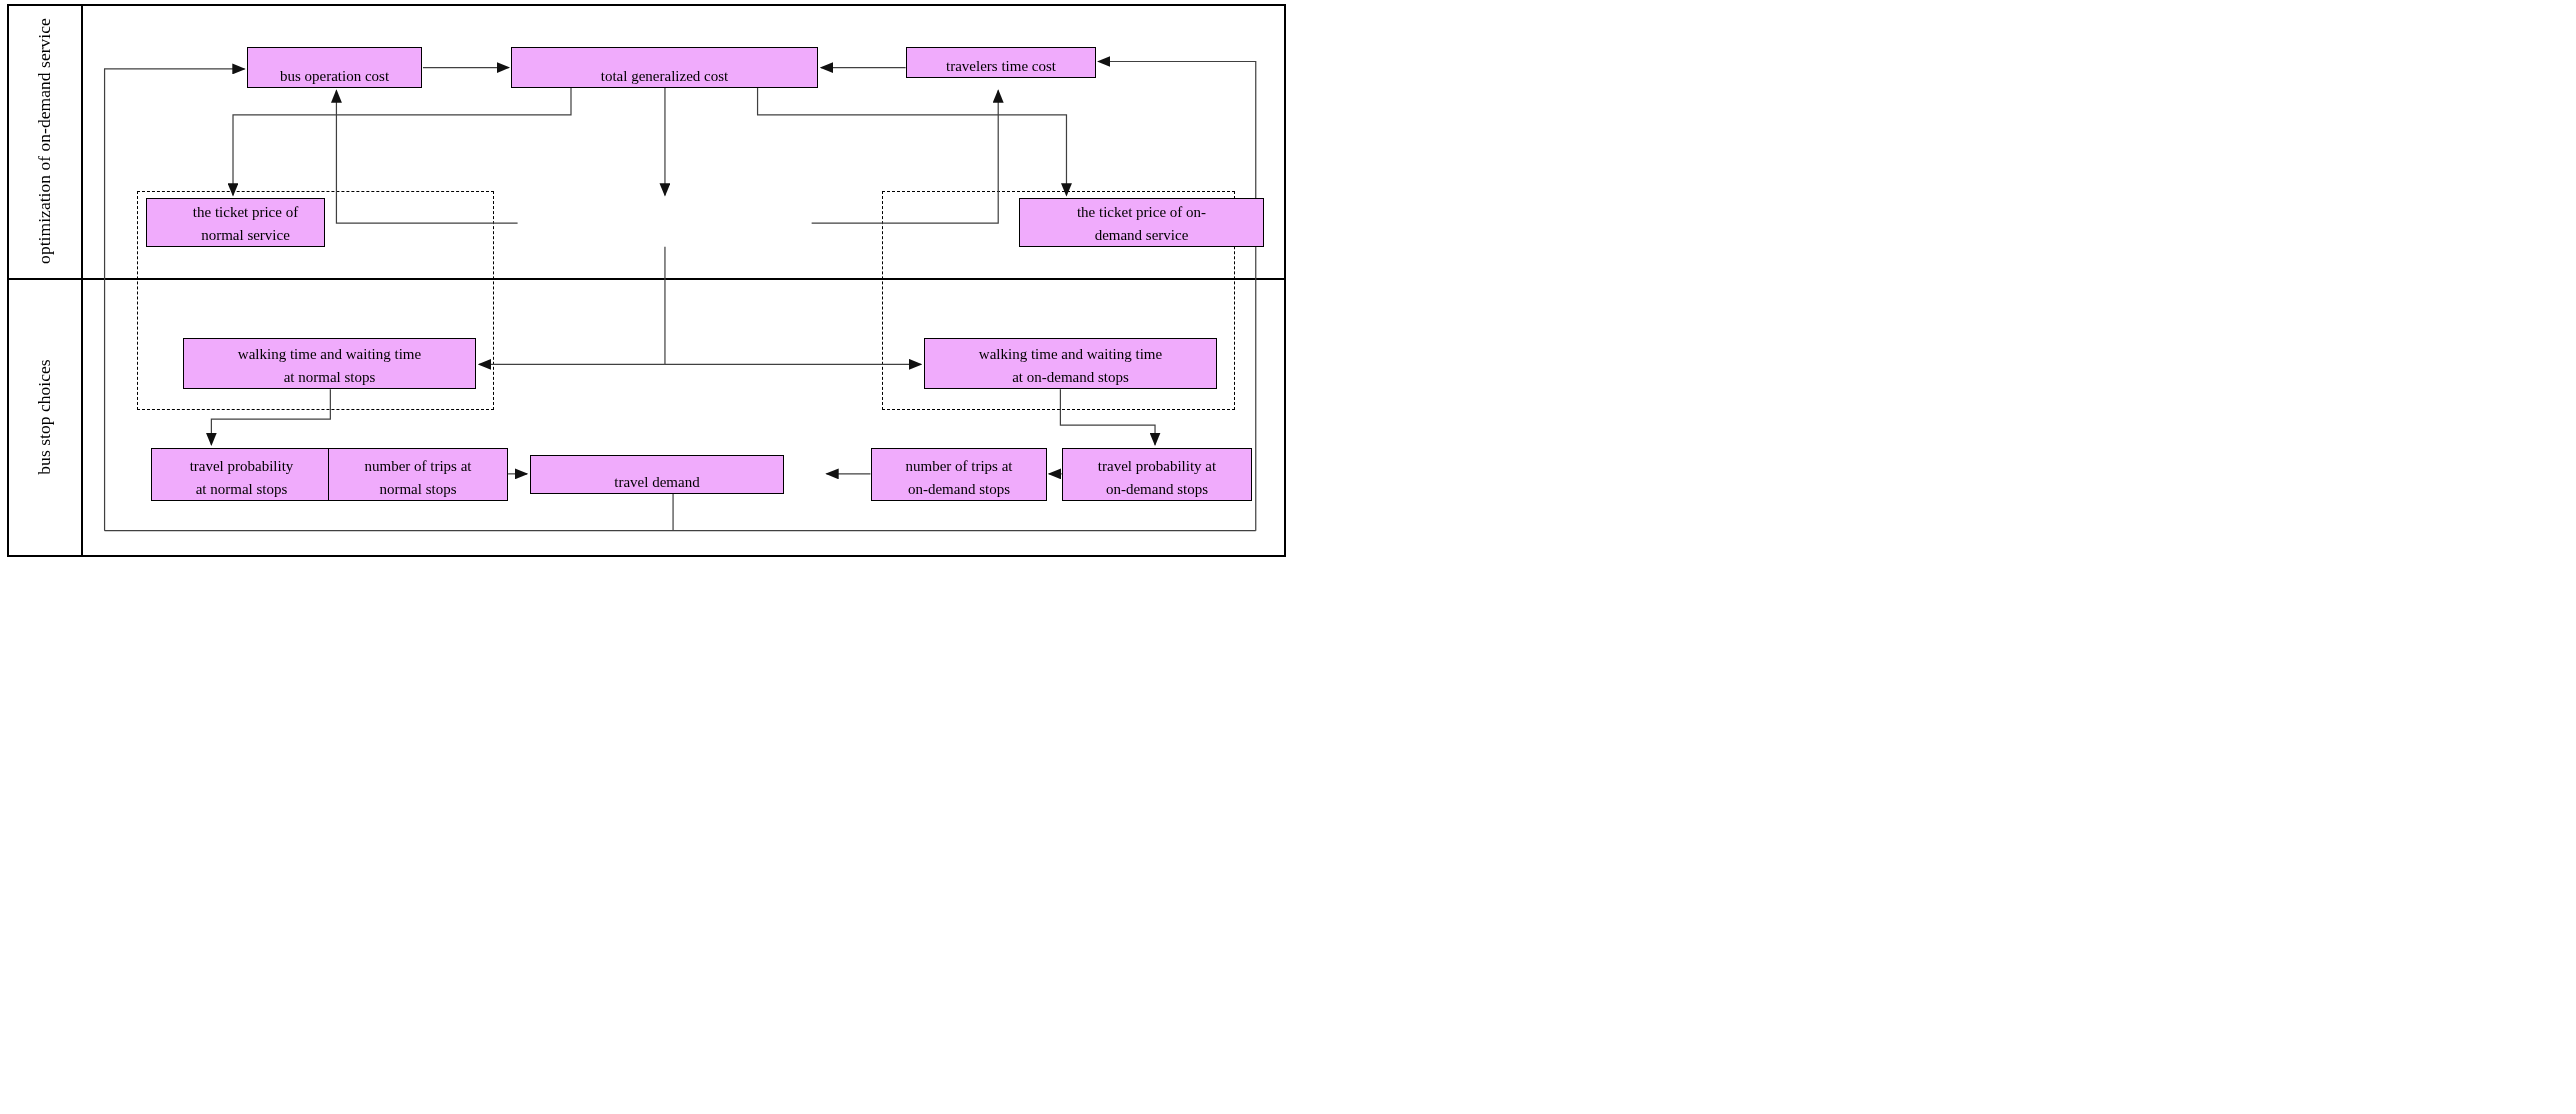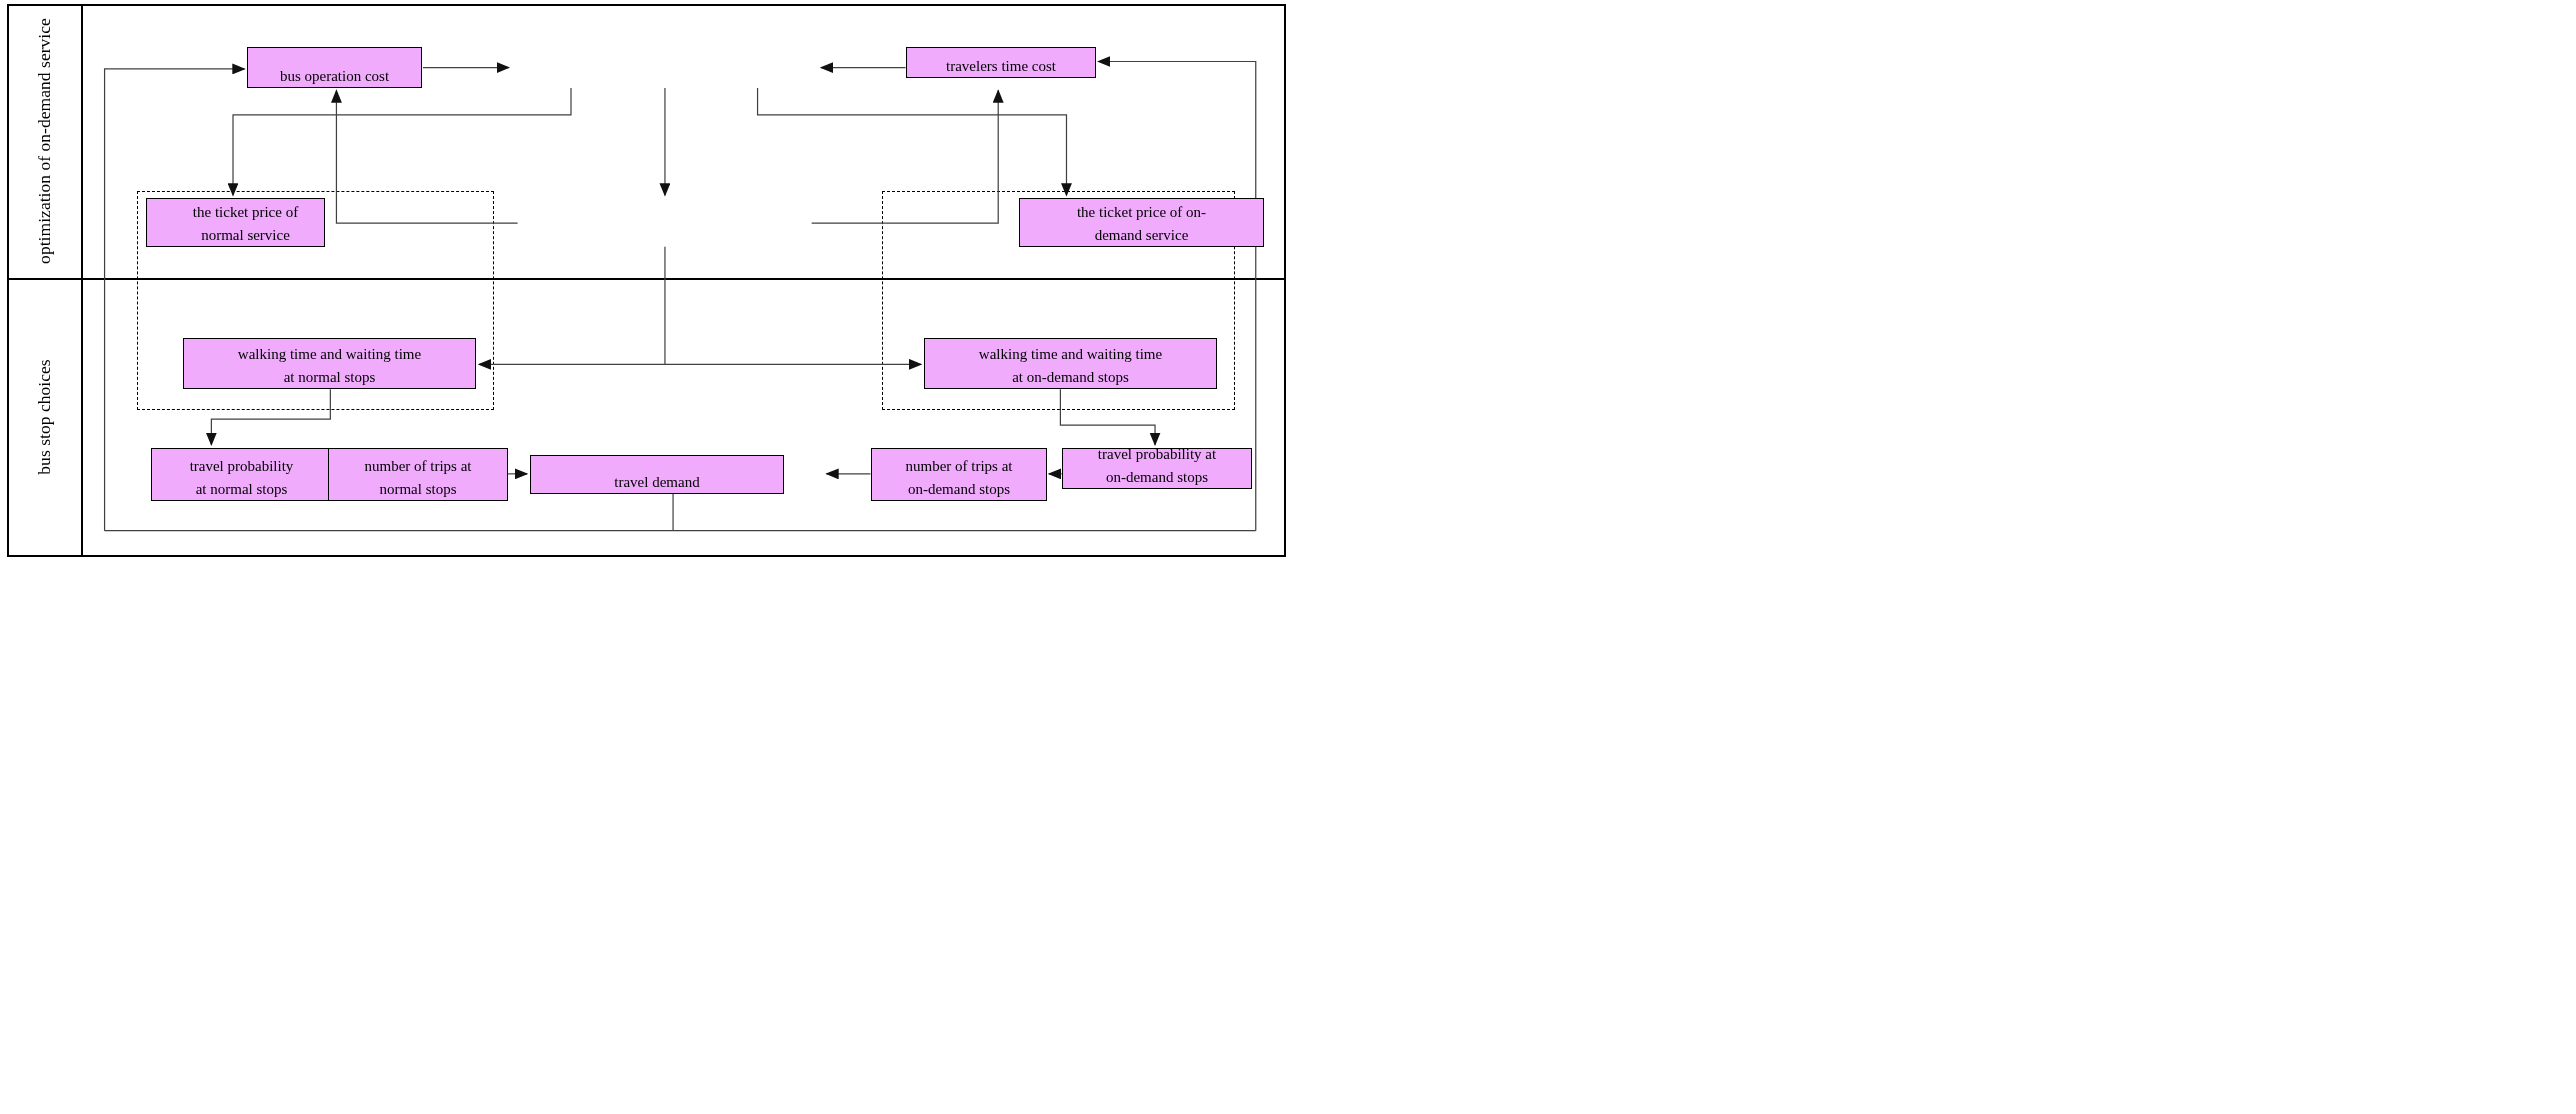--- a/index.html
+++ b/index.html
@@ -85,20 +85,23 @@
       <polyline points="1287,701 1222,701" marker-end="url(#arr)"></polyline>
 
       <polyline points="995,730 995,785"></polyline>
     </g>
   </svg>
 
   <div class="node" style="left:247px;top:47px;width:175px;height:41px;">
     <span>bus operation cost</span>
   </div>
 
+  <div class="node" style="left:511px;top:47px;width:307px;height:41px;">
+    <span>total generalized cost</span>
+  </div>
 
   <div class="node" style="left:906px;top:47px;width:190px;height:31px;">
     <span>travelers time cost</span>
   </div>
 
   <div class="node" style="left:146px;top:198px;width:179px;height:49px;padding-left:20px;">
     <span>the ticket price of</span>
     <span>normal service</span>
   </div>
 
@@ -130,19 +133,19 @@
 
   <div class="node" style="left:530px;top:455px;width:254px;height:39px;">
     <span>travel demand</span>
   </div>
 
   <div class="node" style="left:871px;top:448px;width:176px;height:53px;">
     <span>number of trips at</span>
     <span>on-demand stops</span>
   </div>
 
-  <div class="node" style="left:1062px;top:448px;width:190px;height:41px;">
+  <div class="node" style="left:1062px;top:448px;width:190px;height:53px;">
     <span>travel probability at</span>
     <span>on-demand stops</span>
   </div>
 
 </div>
 
 
 </body></html>

